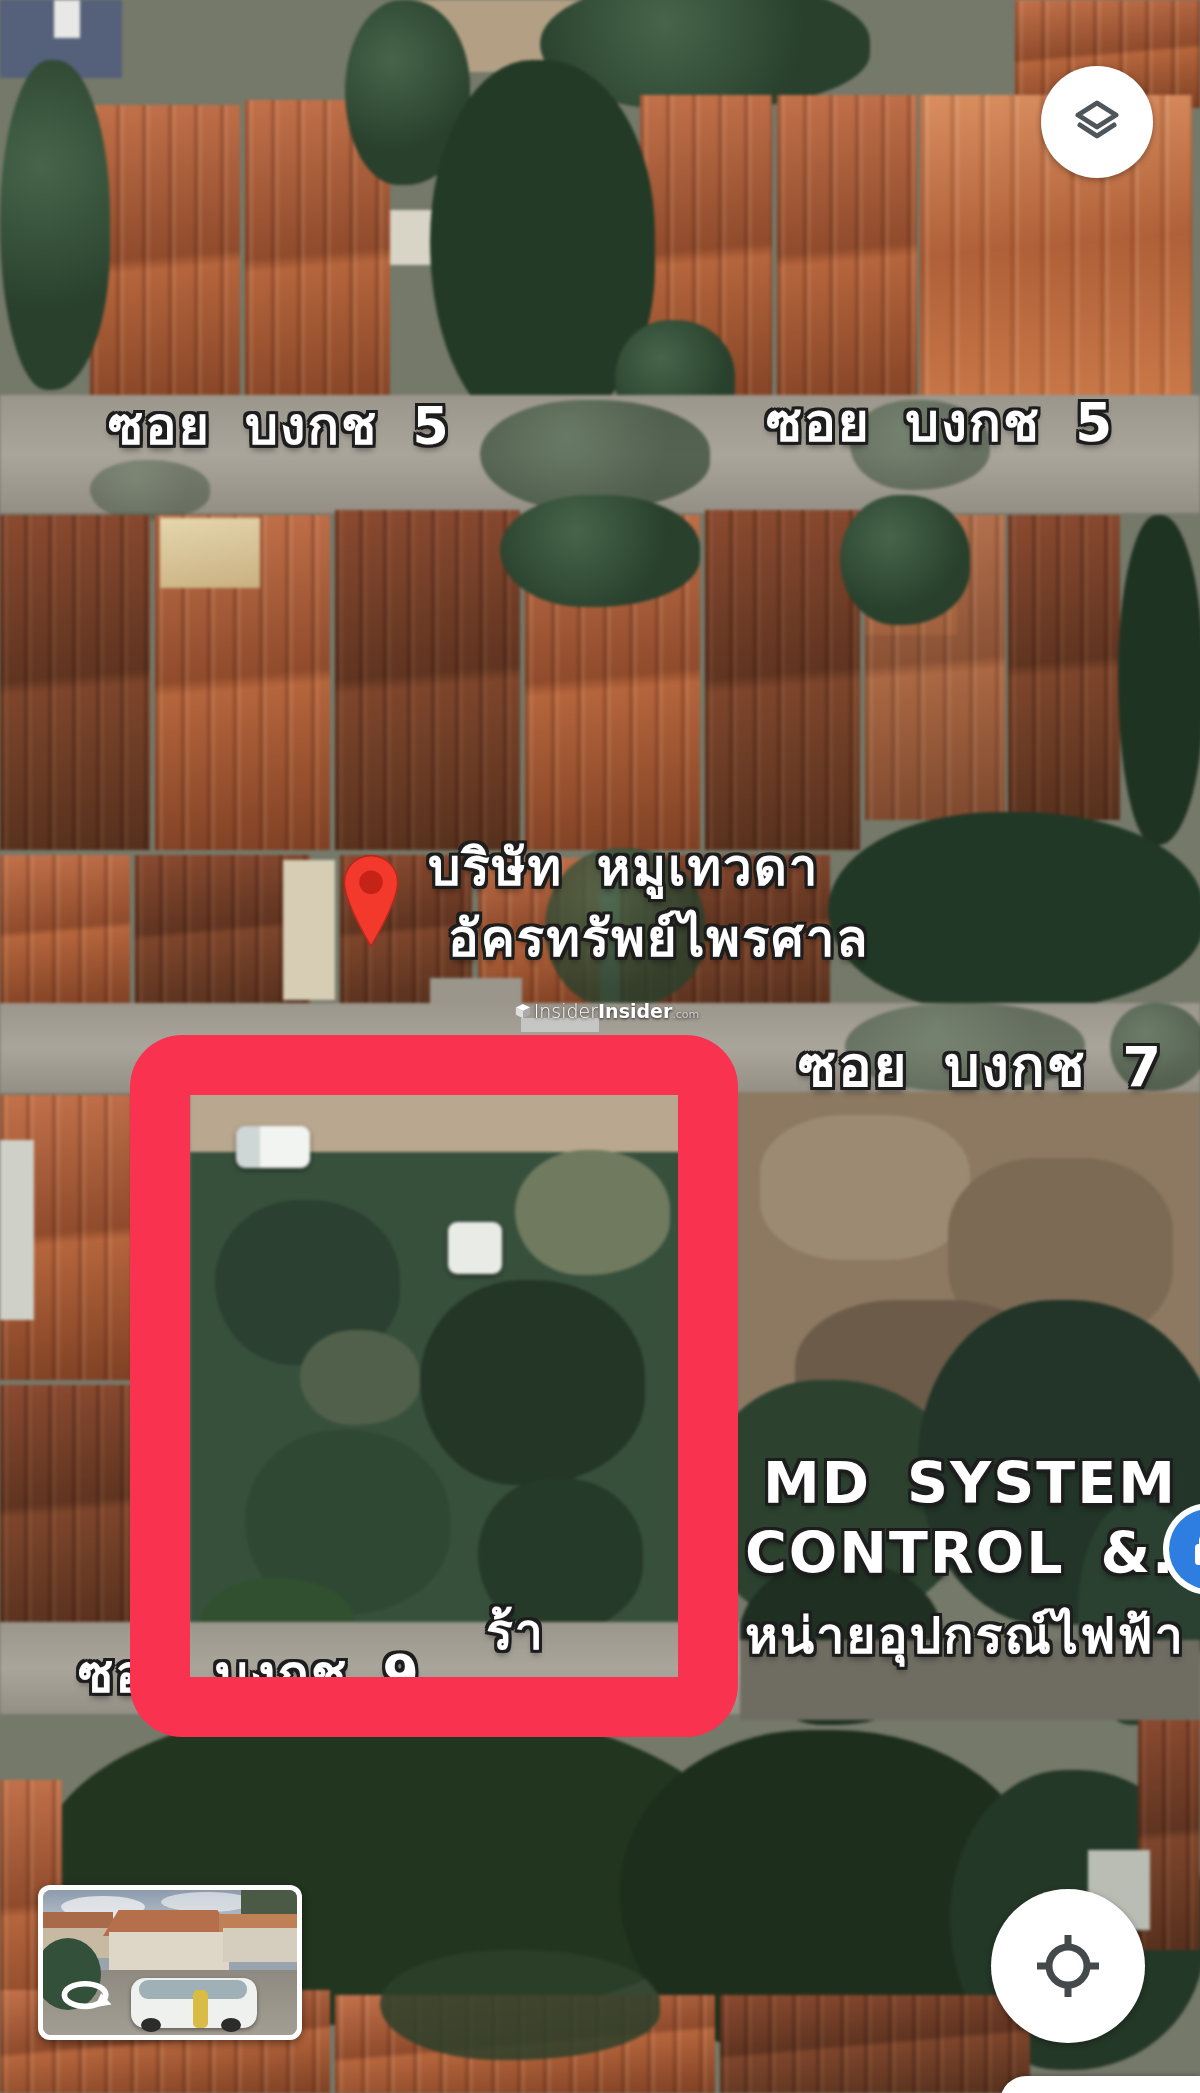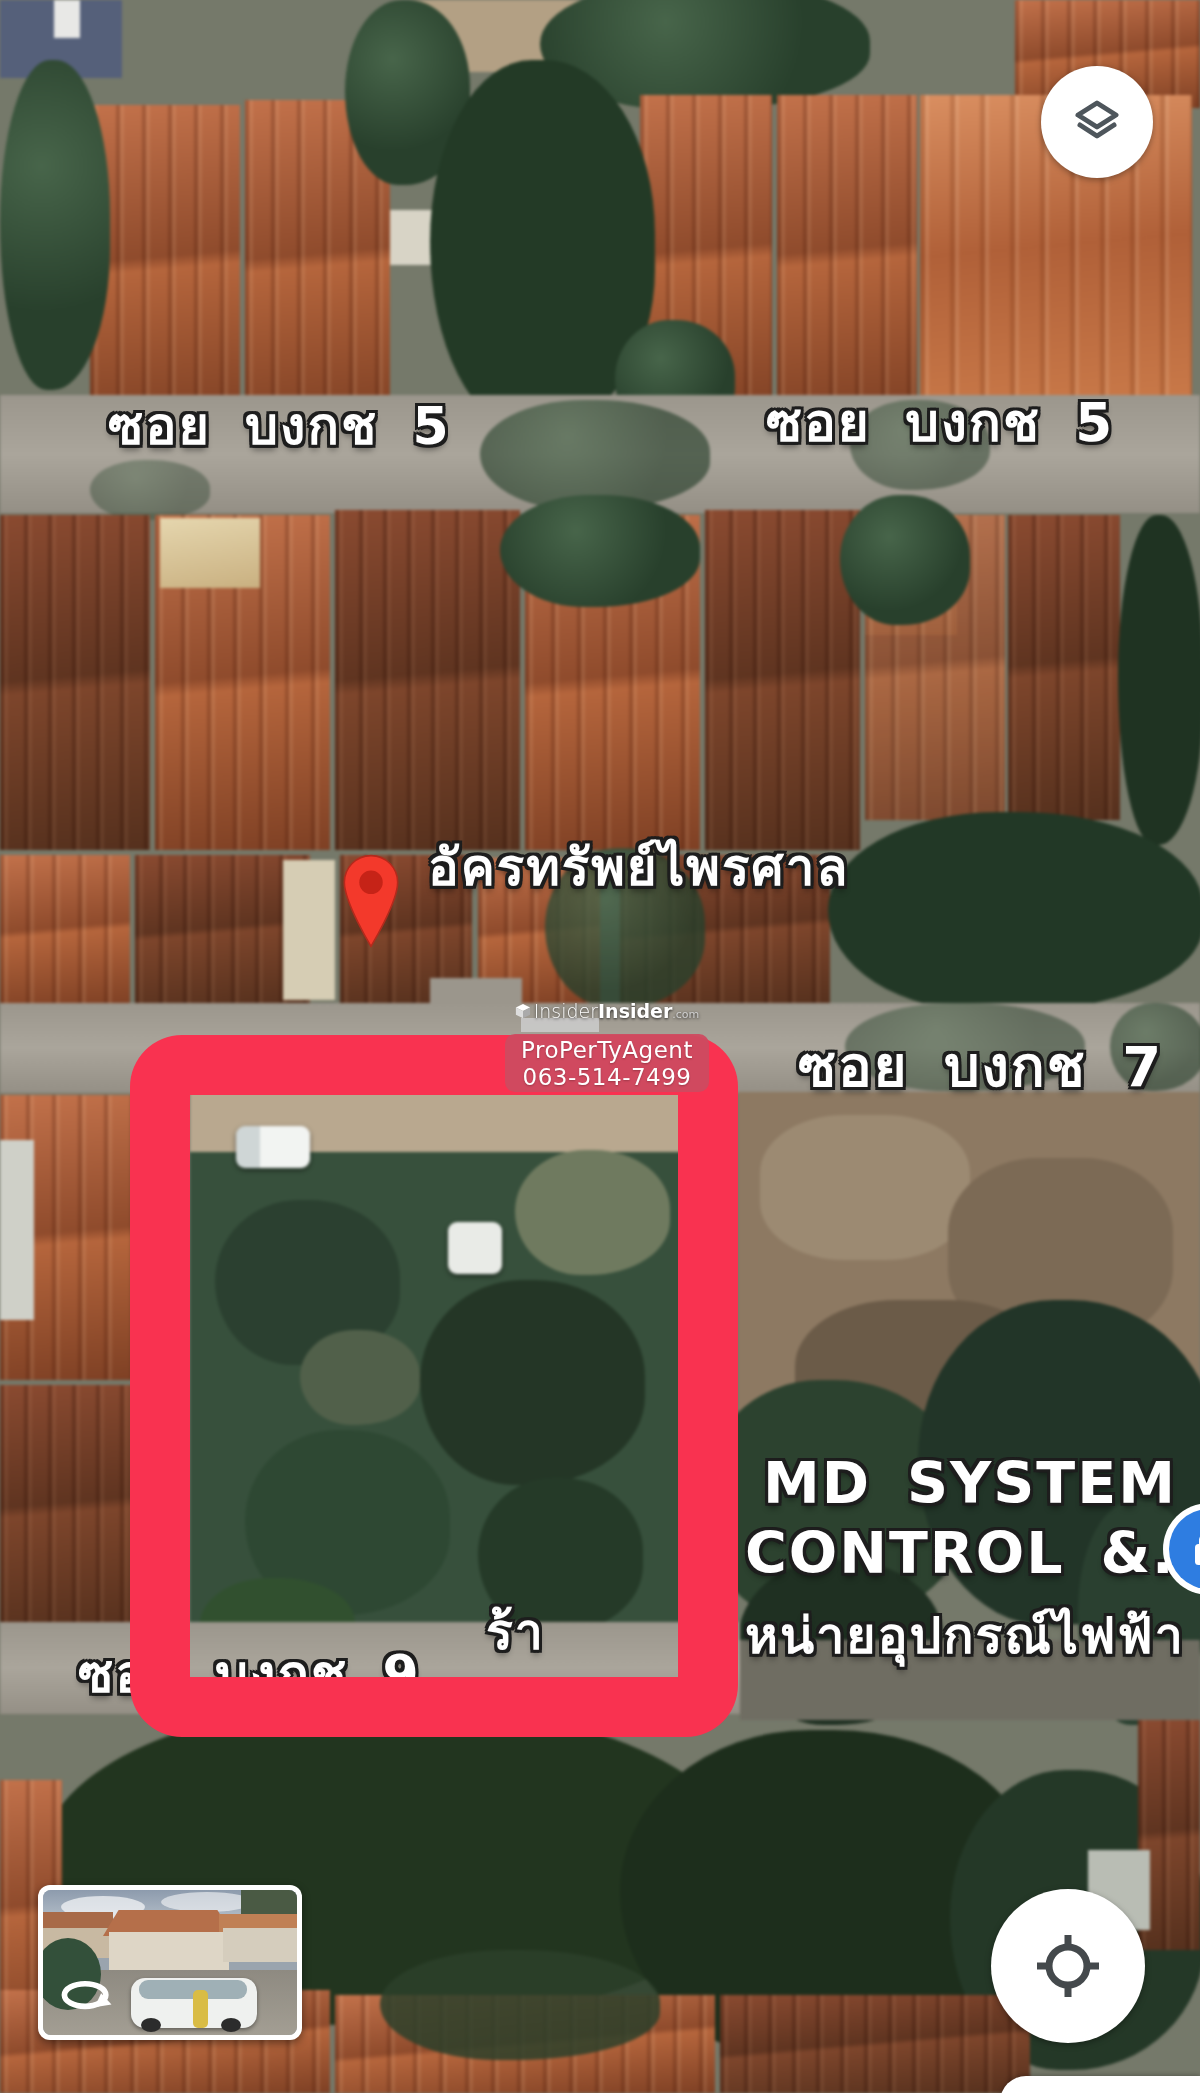--- a/index.html
+++ b/index.html
@@ -151,21 +151,22 @@
   <div class="lbl over" style="left:766px;top:380px;font-size:53px;">ซอย บงกช 5</div>
   <div class="lbl over" style="left:798px;top:1022px;font-size:56px;">ซอย บงกช 7</div>
 
   <div class="pin">
     <svg width="64" height="102" viewBox="0 0 24 36">
       <path d="M12 1C6.4 1 2 5.5 2 11c0 7.6 10 24 10 24s10-16.4 10-24C22 5.5 17.6 1 12 1z" fill="#f3392b" stroke="#b32a1c" stroke-width="0.6"></path>
       <circle cx="12" cy="11" r="4.4" fill="#c62317"></circle>
     </svg>
   </div>
   <div class="over" style="position:absolute;left:428px;top:832px;">
-    <div class="lbl" style="position:static;font-size:51px;line-height:71px;font-weight:600;">อัครทรัพย์ไพรศาล</div>
+    <div class="lbl" style="position:static;font-size:51px;line-height:71px;font-weight:600;">บริษัท หมูเทวดา</div>
+    <div class="lbl" style="position:static;font-size:51px;line-height:71px;font-weight:600;margin-left:20px;">อัครทรัพย์ไพรศาล</div>
   </div>
 
   <div class="over" style="position:absolute;left:745px;top:1448px;width:450px;text-align:center;">
     <div class="lbl" style="position:static;font-size:57px;line-height:70px;font-weight:600;">MD SYSTEM</div>
     <div class="lbl" style="position:static;font-size:57px;line-height:70px;font-weight:600;">CONTROL &amp;...</div>
   </div>
   <div class="lbl over" style="left:745px;top:1596px;font-size:50px;font-weight:600;">หน่ายอุปกรณ์ไฟฟ้า</div>
 
   <div class="store">
     <svg width="96" height="96" viewBox="0 0 96 96">
@@ -177,24 +178,20 @@
   </div>
 
   <div class="wm">
     <span class="wm-pill"></span>
     <div class="wm-logo">
       <svg width="16" height="18" viewBox="0 0 18 20" style="vertical-align:-3px;margin-right:3px;">
         <path d="M9 1 L17 5 L9 9 L1 5 Z" fill="#fff"></path>
         <path d="M1 5 v8 l8 4 v-8 Z" fill="#ddd"></path>
         <path d="M17 5 v8 l-8 4 v-8 Z" fill="#aaa"></path>
       </svg><span style="font-weight:300;">Insider</span><span style="font-weight:700;">Insider</span><span style="font-size:11px;color:#d0d0d0;">.com</span>
-    </div>
-    <div class="wm-box">
-      <div>ProPerTyAgent</div>
-      <div>063-514-7499</div>
     </div>
   </div>
 
   <div class="btn" style="left:1041px;top:66px;width:112px;height:112px;">
     <svg width="56" height="56" viewBox="0 0 56 56">
       <path d="M28 9 L47 21 L28 33 L9 21 Z" fill="none" stroke="#4e565c" stroke-width="5" stroke-linejoin="round"></path>
       <path d="M11 31 L28 42 L45 31" fill="none" stroke="#4e565c" stroke-width="5" stroke-linecap="round" stroke-linejoin="round"></path>
     </svg>
   </div>
 

